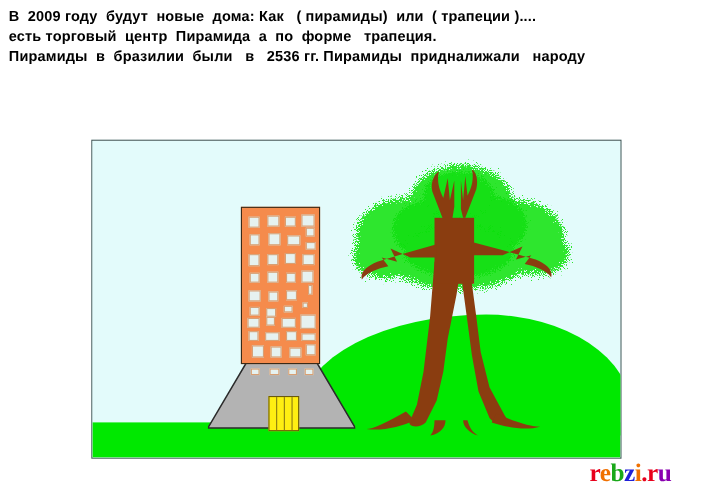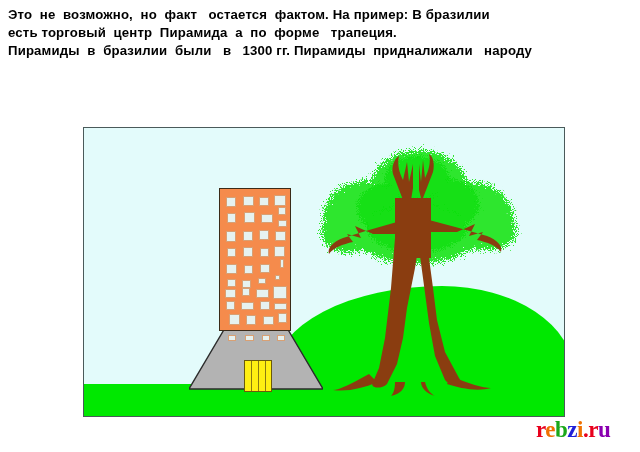--- a/index.html
+++ b/index.html
@@ -136,23 +136,23 @@
     letter-spacing: -0.5px;
     line-height: 24px;
     white-space: nowrap;
   }
   #watermark span { display: inline; }
 </style>
 </head>
 <body>
 
 <div id="essay-text">
-  <div class="text-line">Это  не  возможно,  но  факт   остается  фактом. На пример: В бразилии</div>
+  <div class="text-line">В  2009 году  будут  новые  дома: Как   ( пирамиды)  или  ( трапеции )....</div>
   <div class="text-line">есть торговый  центр  Пирамида  а  по  форме   трапеция.</div>
-  <div class="text-line">Пирамиды  в  бразилии  были   в   1300 гг. Пирамиды  придналижали   народу</div>
+  <div class="text-line">Пирамиды  в  бразилии  были   в   2536 гг. Пирамиды  придналижали   народу</div>
 </div>
 
 <div id="drawing">
 
   <div id="sky"></div>
 
   <div id="grass-hill"></div>
   <div id="grass-flat"></div>
 
   <div id="base">

